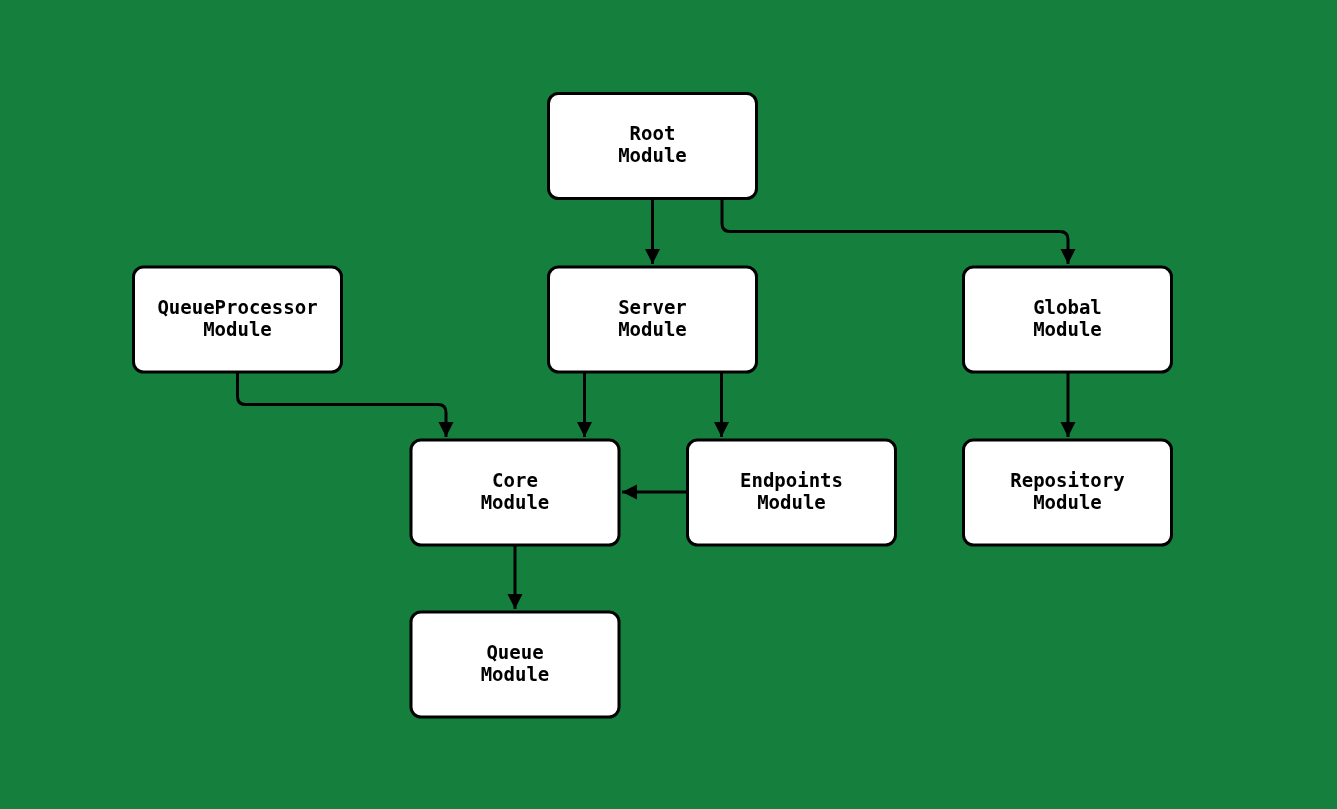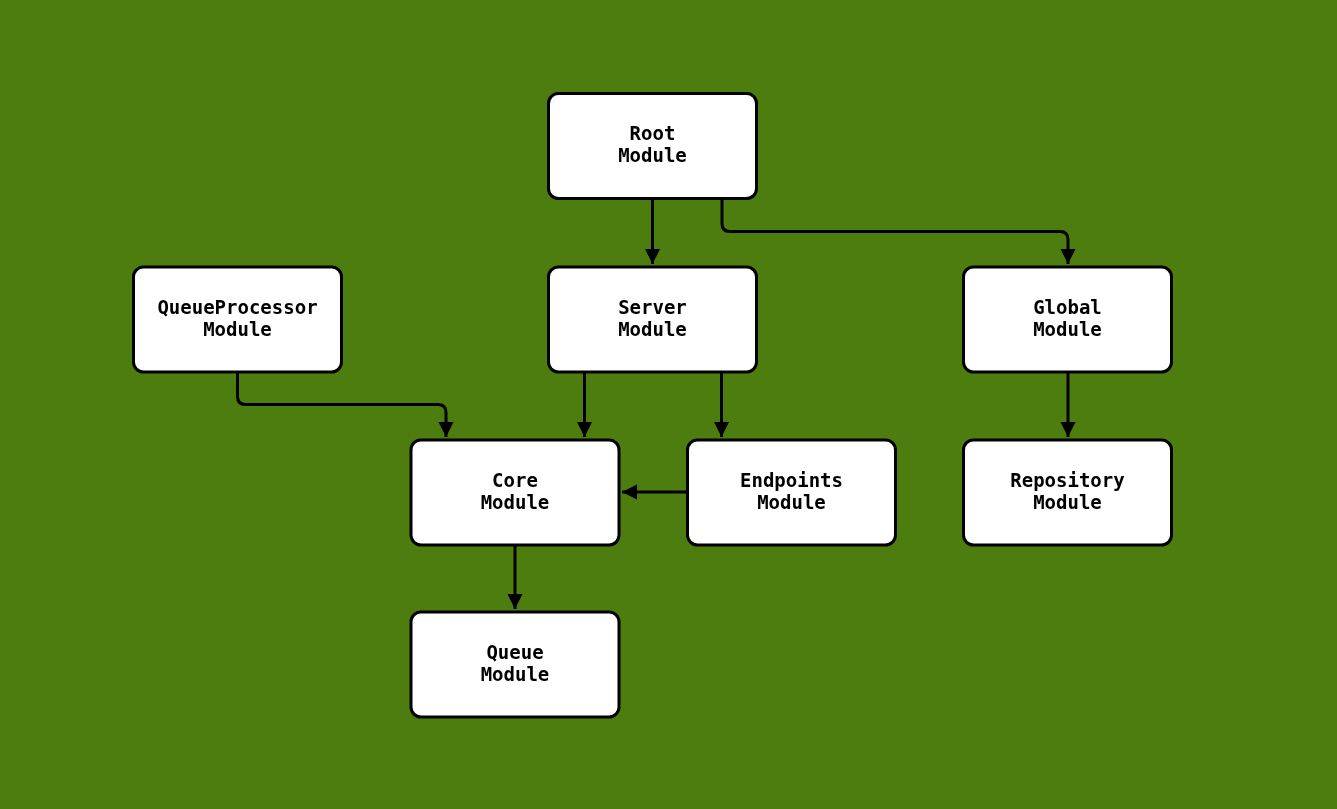--- a/index.html
+++ b/index.html
@@ -5,21 +5,21 @@
   html, body {
     margin: 0;
     padding: 0;
     background: #ffffff;
     font-family: "DejaVu Sans Mono", "Liberation Mono", monospace;
   }
   .canvas {
     position: relative;
     width: 1337px;
     height: 809px;
-    background: #4d7c0f;
+    background: #15803d;
     overflow: hidden;
   }
   svg { display: block; }
   .edge {
     fill: none;
     stroke: #000000;
     stroke-width: 3;
   }
   .node-rect {
     fill: #ffffff;

